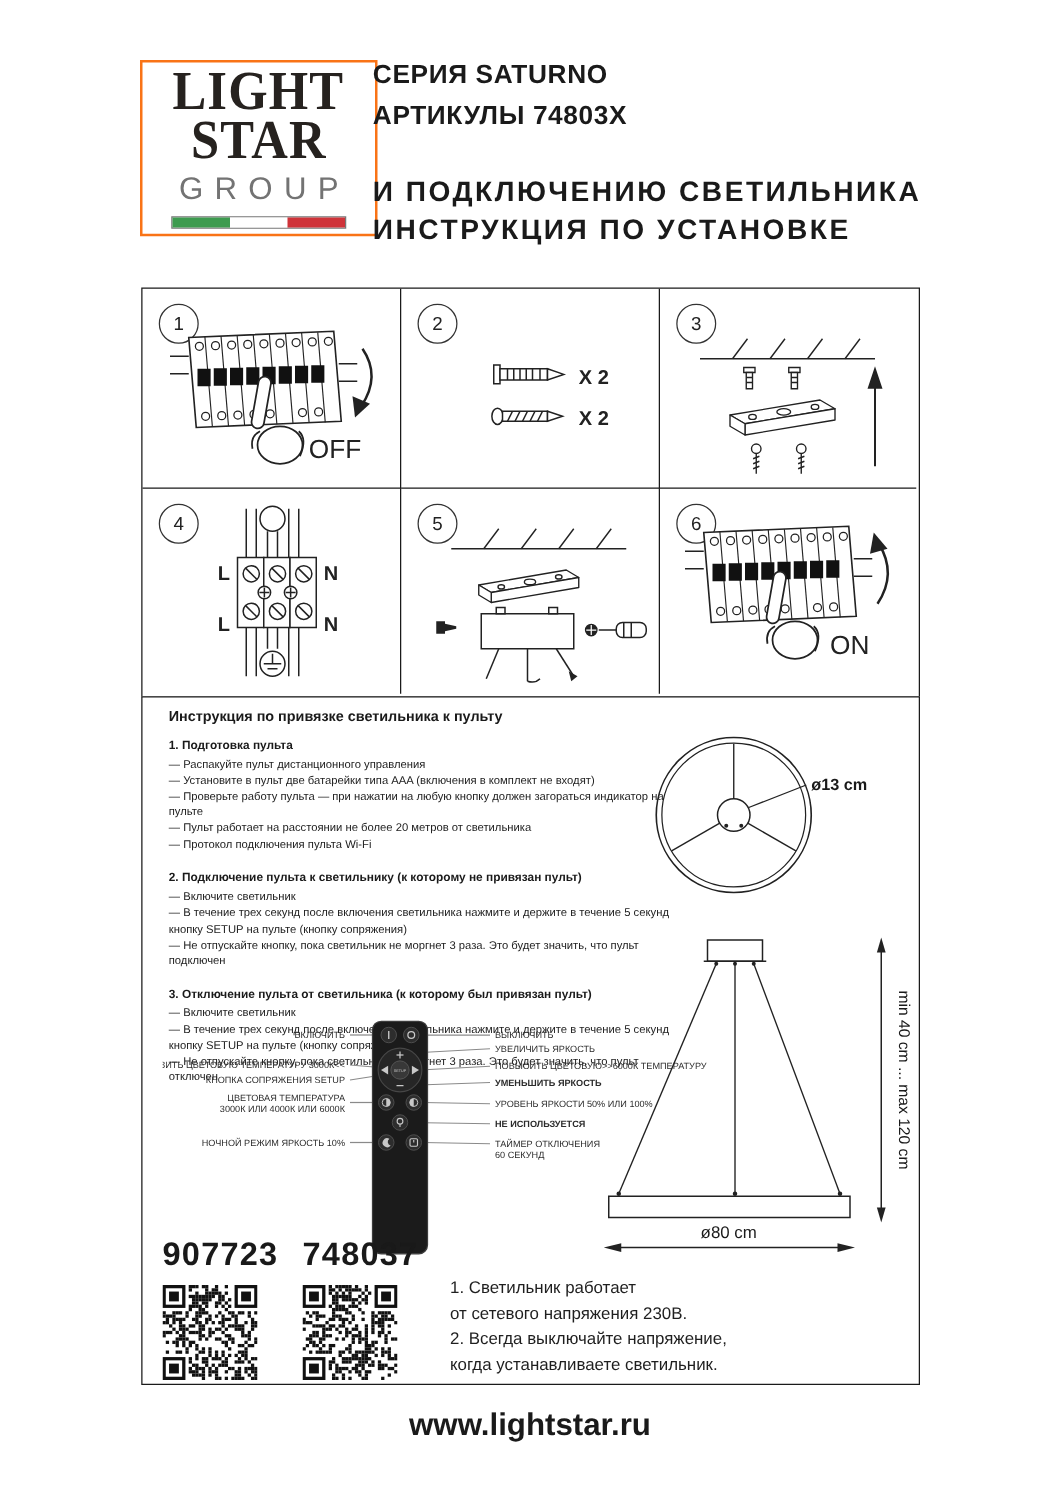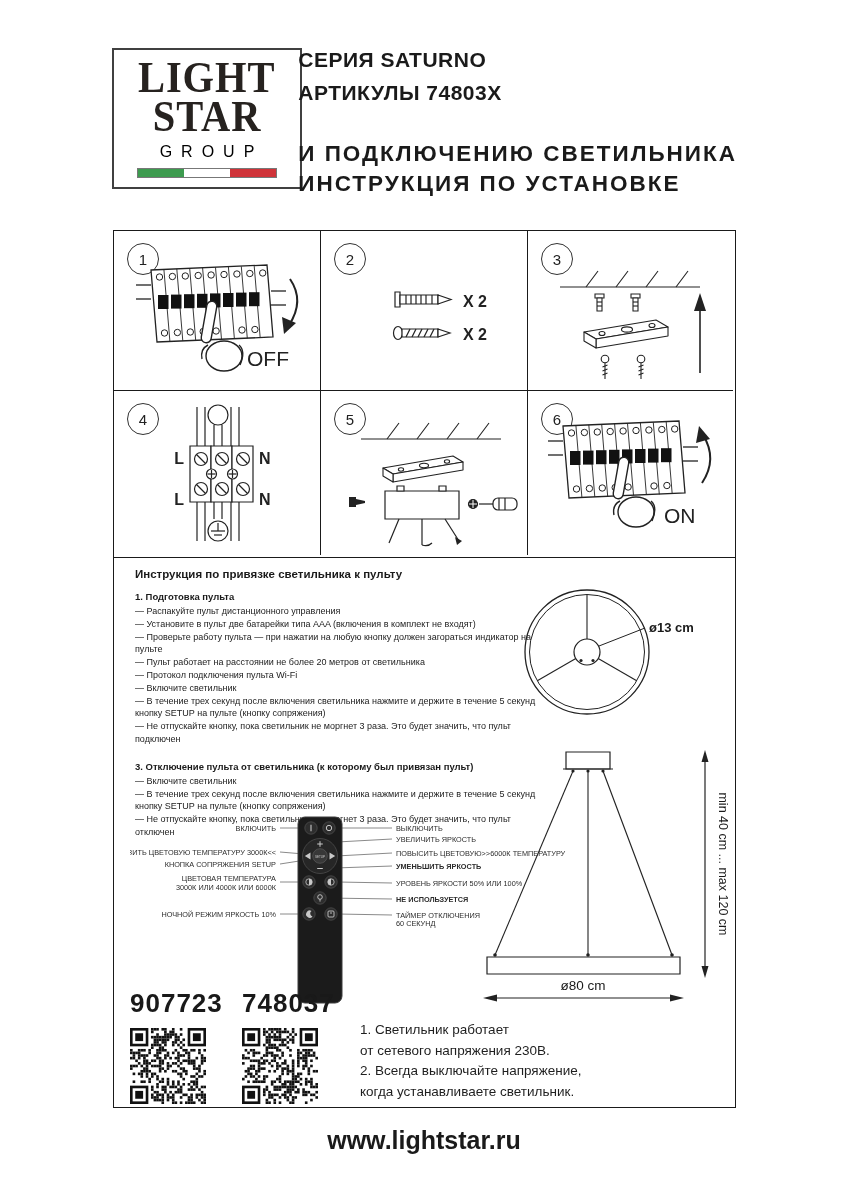--- a/index.html
+++ b/index.html
@@ -1,24 +1,24 @@
 <!DOCTYPE html>
 <html><head>
 <meta charset="utf-8">
 <style>
   html,body{margin:0;padding:0;background:#e8e8e8;}
   .page{position:relative;width:848px;height:1200px;background:#ffffff;margin:0 auto;
         font-family:"Liberation Sans",sans-serif;color:#1a1a1a;overflow:hidden;}
   .abs{position:absolute;}
   
-  .logo-box{left:112px;top:48px;width:186px;height:137px;border:2px solid #404040;
+  .logo-box{left:112px;top:48px;width:186px;height:137px;border:2px solid #f97316;
             display:flex;flex-direction:column;align-items:center;justify-content:center;background:#fff;}
   .logo-word{font-family:"Liberation Serif",serif;font-weight:bold;font-size:44px;line-height:.88;
              letter-spacing:1px;color:#26221f;transform:scaleX(.92);}
-  .logo-group{font-size:16px;letter-spacing:9px;color:#000000;margin-top:6px;margin-right:-9px;}
+  .logo-group{font-size:25px;letter-spacing:9px;color:#737373;margin-top:6px;margin-right:-9px;}
   .flag{width:138px;height:8px;margin-top:7px;border:1px solid #777;display:flex;}
   .flag span{flex:1;}
   .title-block{right:111px;top:44px;text-align:left;}
   .title-series{font-size:21px;font-weight:bold;letter-spacing:.5px;line-height:1.55;}
   .title-main{font-size:22.5px;font-weight:bold;letter-spacing:2px;line-height:1.35;margin-top:30px;}
   
   .grid{left:113px;top:230px;width:623px;height:328px;display:grid;
         grid-template-columns:207px 207px 205px;grid-template-rows:160px 164px;
         border:1.5px solid #1a1a1a;box-sizing:border-box;}
   .cell{position:relative;border-right:1.5px solid #1a1a1a;border-bottom:1.5px solid #1a1a1a;box-sizing:border-box;}
@@ -323,20 +323,21 @@
   <div class="abs info-box"></div>
 
   <div class="abs instr">
     <div class="instr-title">Инструкция по привязке светильника к пульту</div>
     <div class="sec-head">1. Подготовка пульта</div>
     <div class="sec-item">— Распакуйте пульт дистанционного управления</div>
     <div class="sec-item">— Установите в пульт две батарейки типа AAA (включения в комплект не входят)</div>
     <div class="sec-item">— Проверьте работу пульта — при нажатии на любую кнопку должен загораться индикатор на пульте</div>
     <div class="sec-item">— Пульт работает на расстоянии не более 20 метров от светильника</div>
     <div class="sec-item">— Протокол подключения пульта Wi-Fi</div>
+    <div class="sec-head" style="margin-top:16px">2. Подключение пульта к светильнику (к которому не привязан пульт)</div>
     <div class="sec-item">— Включите светильник</div>
     <div class="sec-item">— В течение трех секунд после включения светильника нажмите и держите в течение 5 секунд кнопку SETUP на пульте (кнопку сопряжения)</div>
     <div class="sec-item">— Не отпускайте кнопку, пока светильник не моргнет 3 раза. Это будет значить, что пульт подключен</div>
     <div class="sec-head" style="margin-top:16px">3. Отключение пульта от светильника (к которому был привязан пульт)</div>
     <div class="sec-item">— Включите светильник</div>
     <div class="sec-item">— В течение трех секунд после включения светильника нажмите и держите в течение 5 секунд кнопку SETUP на пульте (кнопку сопряжения)</div>
     <div class="sec-item">— Не отпускайте кнопку, пока светильник не моргнет 3 раза. Это будет значить, что пульт отключен</div>
   </div>
 
   <svg class="abs" style="left:493px;top:568px" width="240" height="175" viewBox="0 0 240 175">

